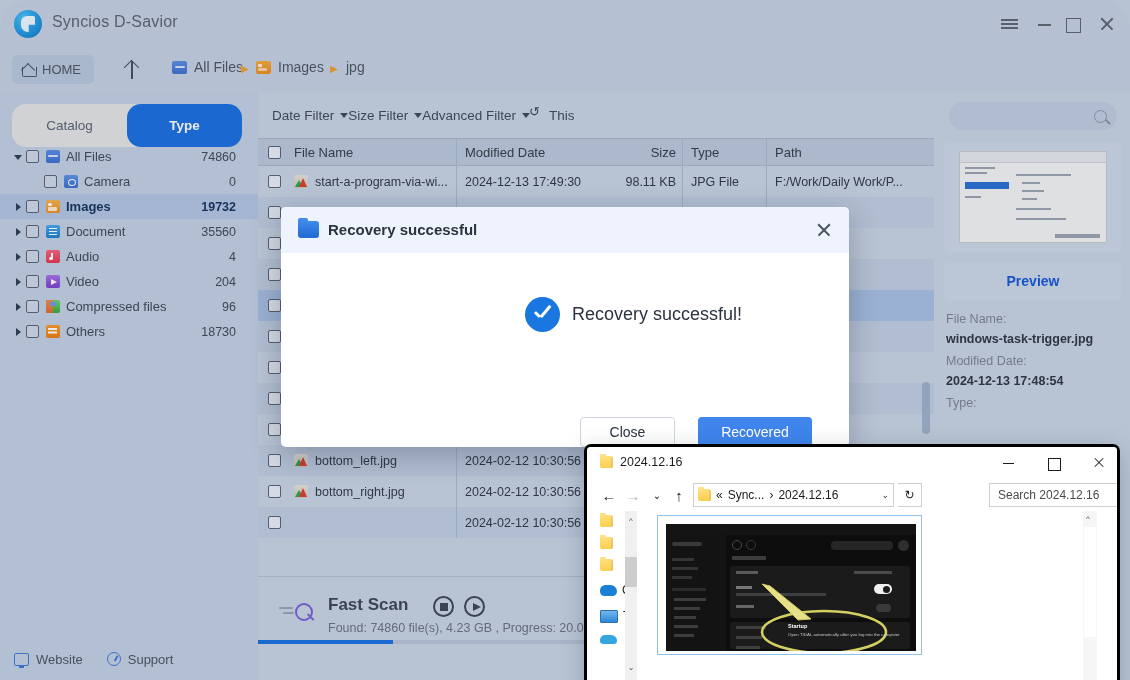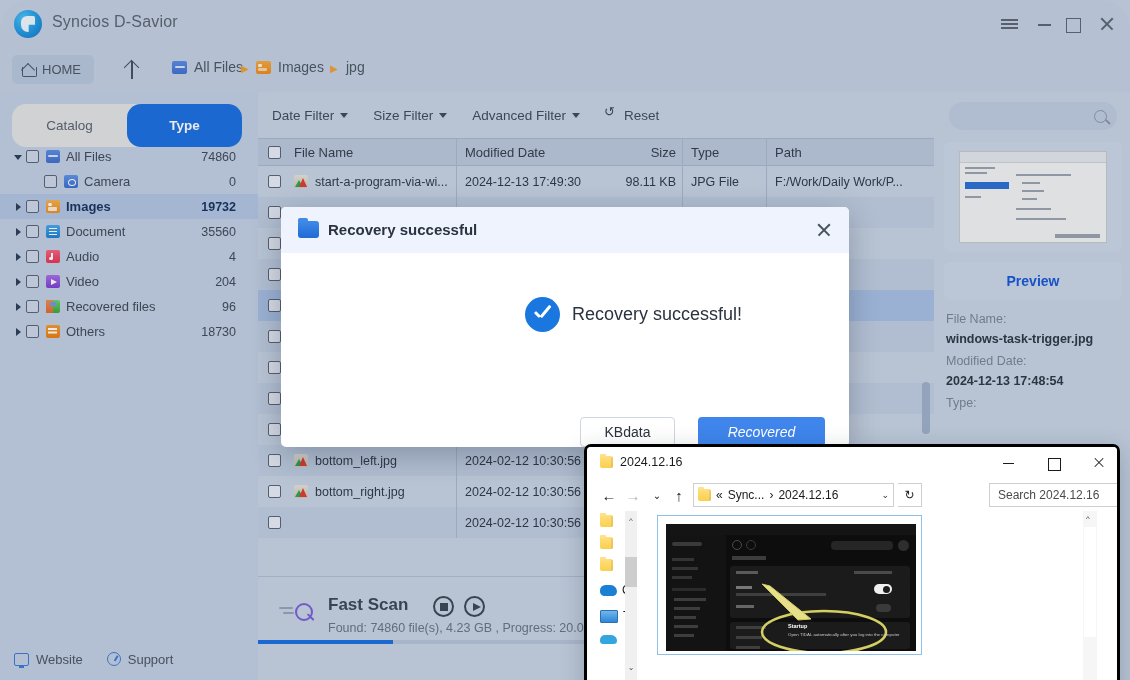--- a/index.html
+++ b/index.html
@@ -112,21 +112,21 @@
             display:flex; align-items:center; gap:10px; padding-left:14px; }
   .fitem { display:flex; align-items:center; gap:7px; font-size:13px; color:#4b5costream; color:#4b5563; cursor:pointer; }
   .mon { width:15px; height:13px; border:1.6px solid #3f7ad4; border-radius:2px; position:relative; }
   .mon:after { content:""; position:absolute; left:4px; top:11px; width:5px; height:3px; background:#3f7ad4; }
   .circ { width:14px; height:14px; border:1.6px solid #3f7ad4; border-radius:50%; position:relative; }
   .circ:after { content:""; position:absolute; left:6px; top:1.5px; width:1.5px; height:5.5px; background:#3f7ad4; transform-origin:bottom; transform:rotate(30deg); }
 
   
   #main { position:absolute; left:258px; top:92px; right:196px; bottom:0; background:#c9d5e5; }
   #filterbar { position:absolute; left:0; top:0; right:12px; height:46px; display:flex; align-items:center;
-               gap:25px; padding-left:14px; font-size:13.5px; color:#3f4a59; }
+               padding-left:14px; font-size:13.5px; color:#3f4a59; }
   .filter { display:flex; align-items:center; gap:6px; cursor:pointer; }
   .caret { border-top:5px solid #3f4a59; border-left:4px solid transparent; border-right:4px solid transparent; }
   .reset-ico { display:inline-block; width:12px; height:12px; position:relative; margin-right:1px; }
   .reset-ico:before { content:"↺"; position:absolute; left:-1px; top:-5px; font-size:13px; color:#3f4a59; }
 
   #tablehead { position:absolute; left:0; top:46px; right:0; height:28px; background:#bcc9dc;
                border-top:1px solid #aab8cf; border-bottom:1px solid #aab8cf;
                font-size:13px; color:#333c49; }
   #tablehead .cell, .frow .cell { position:absolute; top:0; height:100%; display:flex; align-items:center; }
   .c-chk  { left:10px;  width:20px; }
@@ -204,21 +204,21 @@
                background:#1a77e0; }
   #checkmark:before { content:""; position:absolute; left:9px; top:16px; width:7px; height:2.8px;
                background:#fff; transform:rotate(45deg); border-radius:1px; }
   #checkmark:after { content:""; position:absolute; left:13px; top:13px; width:15px; height:2.8px;
                background:#fff; transform:rotate(-50deg); border-radius:1px; }
   #dlgmain { position:absolute; left:291px; top:97px; font-size:18px; color:#2b3240; }
   #dlgsub { position:absolute; left:0; right:0; top:152px; text-align:center; font-size:13px; color:#3a4250; }
   .dbtn { position:absolute; top:417px; height:30px; border-radius:4px; display:flex;
           align-items:center; justify-content:center; font-size:14px; cursor:pointer; }
   #close-dbtn { left:580px; width:95px; background:#fff; border:1px solid #cfd6e0; color:#2b3240; }
-  #rec-dbtn { left:698px; width:127px; background:#3f85ec; color:#fff;font-style:italic; }
+  #rec-dbtn { left:698px; width:114px; background:#3f85ec; color:#fff; }
 
   
   #explorer { position:absolute; left:584px; top:444px; width:536px; height:275px; background:#fff;
               border:3px solid #000000; border-radius:7px 7px 0 0; overflow:hidden;
               box-shadow:0 6px 24px rgba(20,30,50,.22); font-size:12px; color:#1b1b1b; }
   #exp-title { position:absolute; left:0; top:0; right:0; height:32px; background:#fff; }
   .yfolder { width:13px; height:12px; background:linear-gradient(#ffdf7e,#fbcf4d); border-radius:1px 2px 2px 2px;
              position:relative; flex:none; }
   .yfolder:before { content:""; position:absolute; left:0; top:-2.5px; width:6px; height:3px;
              background:#ffe08a; border-radius:1px 1px 0 0; }
@@ -349,21 +349,21 @@
           <span class="tri closed"></span>
           <span class="cbx"></span>
           <span class="ticon ti-video"></span>
           <span class="tlabel">Video</span>
           <span class="tcount">204</span>
         </div>
         <div class="trow">
           <span class="tri closed"></span>
           <span class="cbx"></span>
           <span class="ticon ti-zip"></span>
-          <span class="tlabel">Recovered files</span>
+          <span class="tlabel">Compressed files</span>
           <span class="tcount">96</span>
         </div>
         <div class="trow">
           <span class="tri closed"></span>
           <span class="cbx"></span>
           <span class="ticon ti-others"></span>
           <span class="tlabel">Others</span>
           <span class="tcount">18730</span>
         </div>
       </div>
@@ -389,21 +389,21 @@
       <div class="filter">
         <span>Size Filter</span>
         <span class="caret"></span>
       </div>
       <div class="filter">
         <span>Advanced Filter</span>
         <span class="caret"></span>
       </div>
       <div class="filter">
         <span class="reset-ico"></span>
-        <span>Reset</span>
+        <span>This</span>
       </div>
     </div>
 
     <div id="tablehead">
       <div class="cell c-chk">
         <span class="fcbx"></span>
       </div>
       <div class="cell c-name">File Name</div>
       <div class="cell c-date">Modified Date</div>
       <div class="cell c-size">Size</div>
@@ -596,21 +596,21 @@
 <div id="overlay"></div>
 <div id="dialog">
   <div id="dlgbar">
     <div id="dlg-folder"></div>
     <div id="dlgtitle">Recovery successful</div>
     <div id="dlgclose"></div>
   </div>
   <div id="checkmark"></div>
   <div id="dlgmain">Recovery successful!</div>
 </div>
-<div class="dbtn" id="close-dbtn">KBdata</div>
+<div class="dbtn" id="close-dbtn">Close</div>
 <div class="dbtn" id="rec-dbtn">Recovered</div>
 
 <div id="explorer">
   <div id="exp-title">
     <span class="yfolder" id="exp-folder"></span>
     <span id="exp-name">2024.12.16</span>
     <div class="exbtn" id="ex-min"></div>
     <div class="exbtn" id="ex-max"></div>
     <div class="exbtn" id="ex-close"></div>
   </div>

